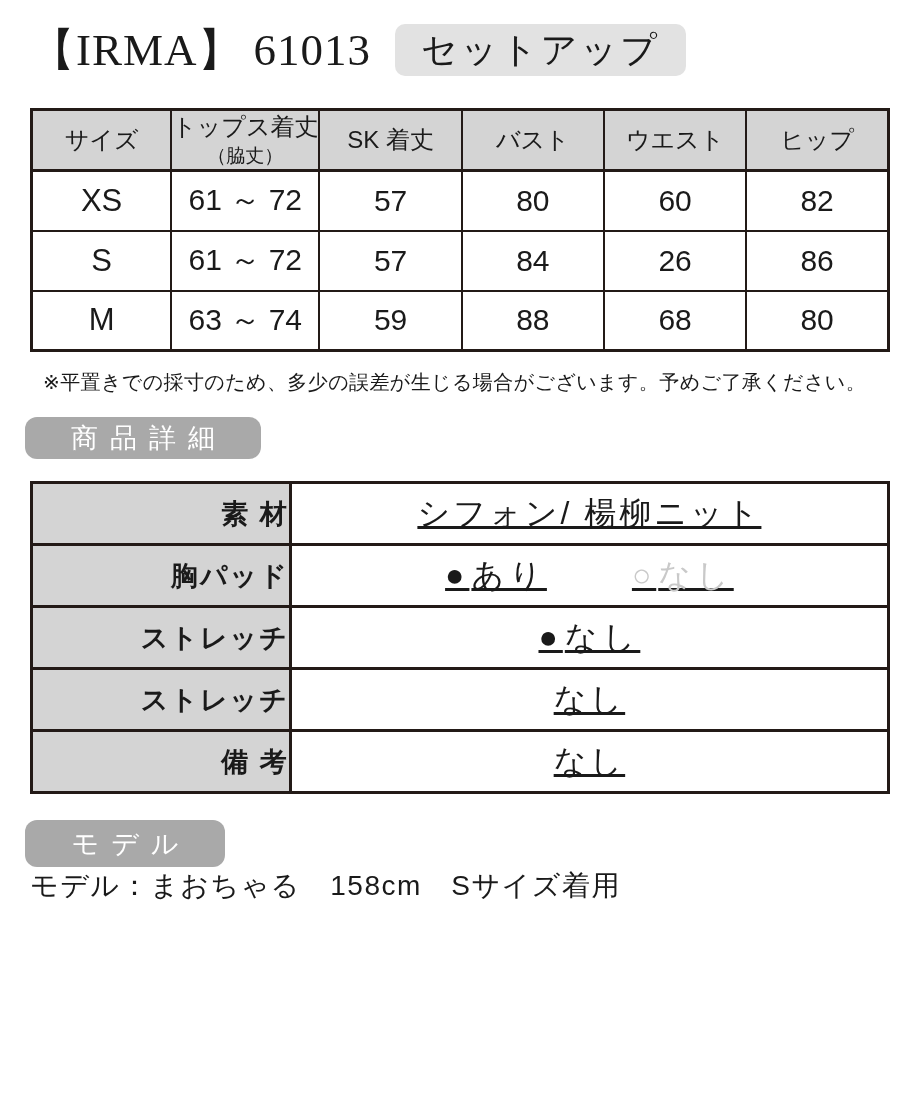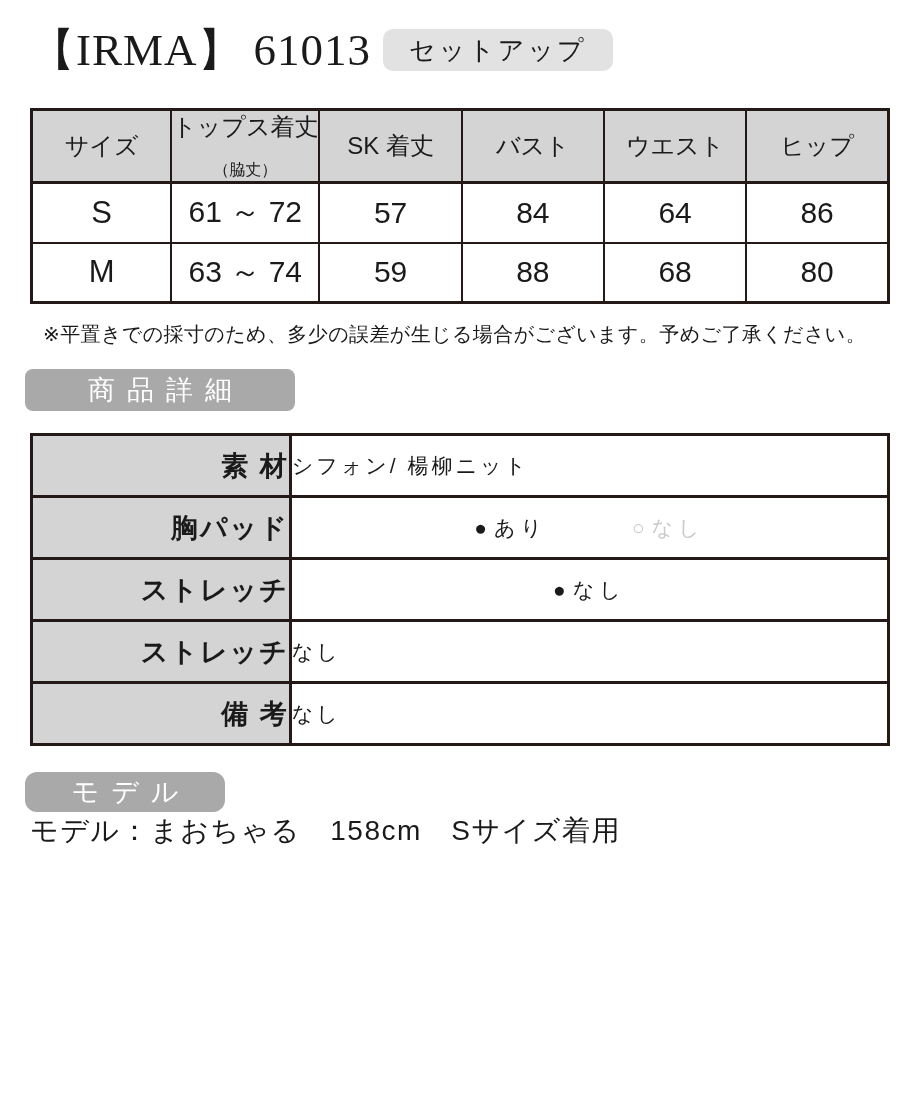--- a/index.html
+++ b/index.html
@@ -14,69 +14,69 @@
   html,body{width:920px;background:#ffffff;}
   body{
     height:1104px;
     font-family:"Liberation Sans","DejaVu Sans",sans-serif;
     color:var(--ink);
     overflow:hidden;
   }
   .page{padding:22px 30px 0 30px;}
 
   
-  .title-row{display:flex;align-items:center;gap:12px;height:56px;text-align:right;}
+  .title-row{display:flex;align-items:center;gap:24px;height:56px;text-align:right;}
   .title{
     font-family:"Liberation Serif","DejaVu Serif",serif;
     font-size:45px;font-weight:500;letter-spacing:1px;white-space:nowrap;
   }
   .title .code{margin-left:10px;}
   .cat-badge{
     background:var(--cat-badge);border-radius:10px;
-    font-size:26px;letter-spacing:3px;
+    font-size:36px;letter-spacing:3px;
     padding:8px 26px;line-height:1;white-space:nowrap;
   }
 
   
   table{border-collapse:collapse;width:100%;table-layout:fixed;}
   .size-table{margin-top:30px;border:3px solid var(--bd);}
   .size-table th,.size-table td{
     border:2px solid var(--bd);text-align:center;vertical-align:middle;
     font-weight:normal;
   }
   .size-table thead th{
     background:var(--header-gray);height:58px;font-size:24px;
     border-bottom:3px solid var(--bd);
   }
-  .size-table .th-sub{font-size:16px;margin-top:17px;}
+  .size-table .th-sub{font-size:19px;margin-top:0;}
   .size-table tbody td{height:60px;font-size:30px;}
   .size-table tbody td.size-cell{font-size:31px;}
 
   
   .note{margin-top:17px;font-size:20px;letter-spacing:0.4px;white-space:nowrap;margin-left:13px;}
 
   
   .section-badge{
     margin-top:21px;margin-left:-5px;
     background:var(--badge-gray);color:#ffffff;border-radius:12px;
     display:flex;align-items:center;justify-content:center;
     font-size:27px;letter-spacing:12px;text-indent:12px;
   }
-  .section-badge.details-heading{width:270px;height:42px;border-radius:8px;}
-  .section-badge.model-heading{width:200px;height:40px;margin-top:26px;}
+  .section-badge.details-heading{width:236px;height:42px;}
+  .section-badge.model-heading{width:200px;height:47px;margin-top:26px;}
 
   
   .details-table{margin-top:22px;border:3px solid var(--bd);}
   .details-table th,.details-table td{border:3px solid var(--bd);vertical-align:middle;}
   .details-table th{
     width:30.2%;background:var(--header-gray);
     font-weight:bold;font-size:27px;letter-spacing:2px;
     text-align:right;height:62px;
   }
-  .details-table td{font-size:21px;}
+  .details-table td{text-align:center;font-size:32px;text-decoration:underline;}
   .val{letter-spacing:3px;}
   .opts{display:flex;justify-content:center;align-items:center;gap:85px;}
   .opt{letter-spacing:5px;white-space:nowrap;}
   .opt .marker{margin-right:2px;}
   .opt.unselected{color:var(--muted);}
 
   
   .model-info{font-size:28px;letter-spacing:1.5px;white-space:nowrap;}
 </style>
 </head>
@@ -108,25 +108,33 @@
           <div class="th-sub">（脇丈）</div>
         </th>
         <th>SK 着丈</th>
         <th>バスト</th>
         <th>ウエスト</th>
         <th>ヒップ</th>
       </tr>
     </thead>
     <tbody>
       <tr>
+        <td class="size-cell">XS</td>
+        <td>61 ～ 72</td>
+        <td>57</td>
+        <td>80</td>
+        <td>60</td>
+        <td>82</td>
+      </tr>
+      <tr>
         <td class="size-cell">S</td>
         <td>61 ～ 72</td>
         <td>57</td>
         <td>84</td>
-        <td>64</td>
+        <td>26</td>
         <td>86</td>
       </tr>
       <tr>
         <td class="size-cell">M</td>
         <td>63 ～ 74</td>
         <td>59</td>
         <td>88</td>
         <td>68</td>
         <td>80</td>
       </tr>

